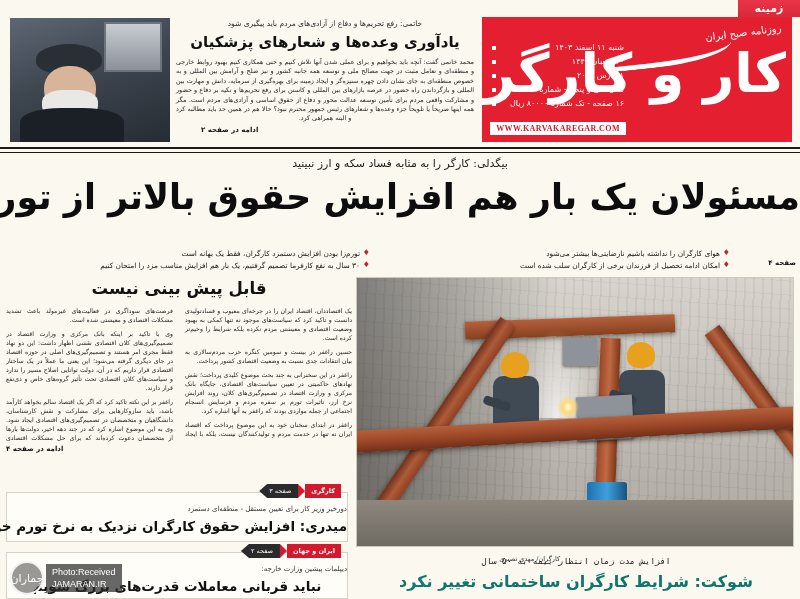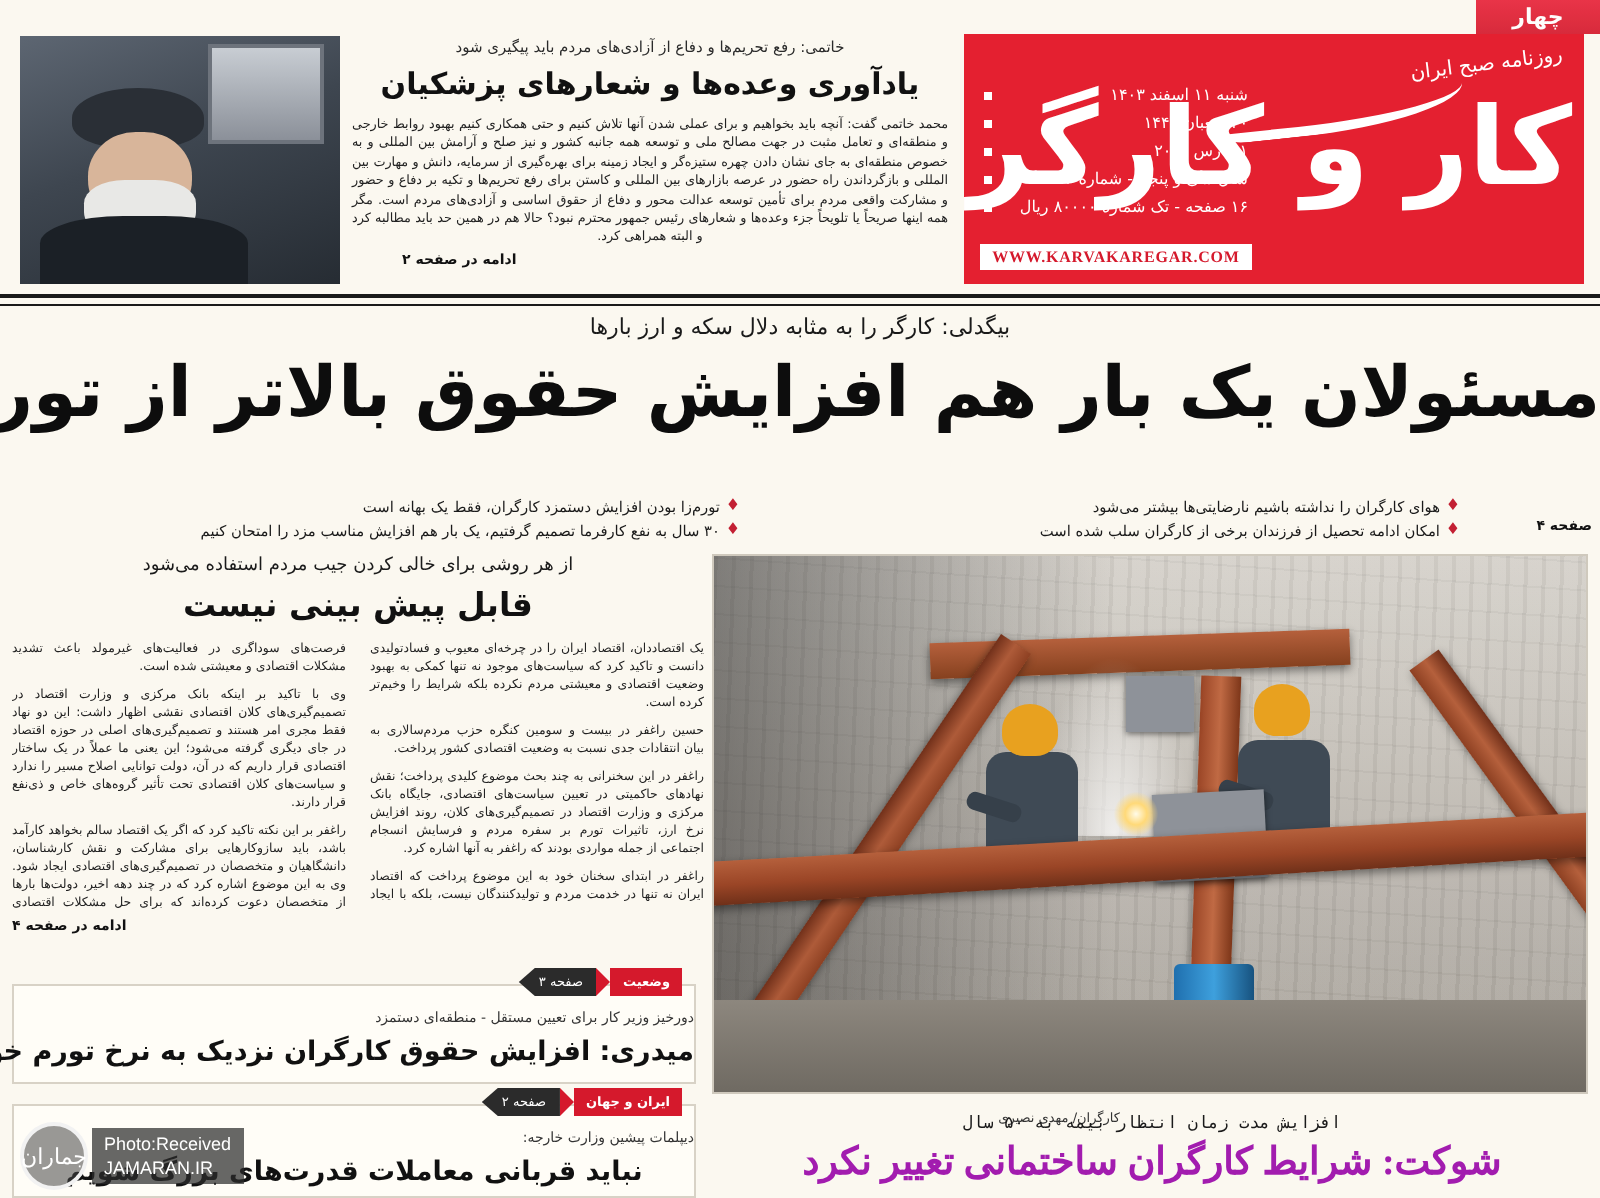--- a/index.html
+++ b/index.html
@@ -383,26 +383,25 @@
     width: 436px;
     text-align: center;
   }
   .bl-kicker {
     font-size: 8.5px;
     color: #1a1a1a;
     line-height: 13px;
     font-family: Liberation Mono, monospace;
   }
   .bl-title {
-    font-size: 19px;
-    font-weight: bold;
-    color: #a21caf;
+    font-size: 16px;
+    font-weight: bold;
+    color: #0f766e;
     line-height: 26px;
     white-space: nowrap;
-    font-family: Liberation Serif, serif;
   }
 
   
   .watermark {
     position: absolute;
     top: 563px; right: 644px;
     width: 146px; height: 30px;
     z-index: 6;
     display: flex;
     align-items: center;
@@ -528,21 +527,21 @@
     line-height: 20px;
     margin-top: 1px;
     white-space: nowrap;
   }
 </style>
 </head>
 <body>
 
 <div class="page">
 
-  <div class="corner-tab">چهار</div>
+  <div class="corner-tab">زمینه</div>
 
   <div class="masthead">
     <div class="brand-wrap">
       <div class="brand-kicker">روزنامه صبح ایران</div>
       <div class="brand-swoosh"></div>
       <div class="brand-name">کار و کارگر</div>
     </div>
     <div class="masthead-meta">
       <div class="meta-row">شنبه ۱۱ اسفند ۱۴۰۳</div>
       <div class="meta-row">۳۰ شعبان ۱۴۴۶</div>
@@ -565,21 +564,21 @@
       <div class="ta-kicker">خاتمی: رفع تحریم‌ها و دفاع از آزادی‌های مردم باید پیگیری شود</div>
       <div class="ta-title">یادآوری وعده‌ها و شعارهای پزشکیان</div>
       <div class="ta-body">محمد خاتمی گفت: آنچه باید بخواهیم و برای عملی شدن آنها تلاش کنیم و حتی همکاری کنیم بهبود روابط خارجی و منطقه‌ای و تعامل مثبت در جهت مصالح ملی و توسعه همه جانبه کشور و نیز صلح و آرامش بین المللی و به خصوص منطقه‌ای به جای نشان دادن چهره ستیزه‌گر و ایجاد زمینه برای بهره‌گیری از سرمایه، دانش و مهارت بین المللی و بازگرداندن راه حضور در عرصه بازارهای بین المللی و کاستن برای رفع تحریم‌ها و تکیه بر دفاع و حضور و مشارکت واقعی مردم برای تأمین توسعه عدالت محور و دفاع از حقوق اساسی و آزادی‌های مردم است. مگر همه اینها صریحاً یا تلویحاً جزء وعده‌ها و شعارهای رئیس جمهور محترم نبود؟ حالا هم در همین حد باید مطالبه کرد و البته همراهی کرد.</div>
       <div class="ta-cont">ادامه در صفحه ۲</div>
     </div>
   </div>
 
   <div class="rule-top"></div>
 
   <div class="lead">
-    <div class="lead-kicker">بیگدلی: کارگر را به مثابه دلال سکه و ارز بارها</div>
+    <div class="lead-kicker">بیگدلی: کارگر را به مثابه فساد سکه و ارز نبینید</div>
     <div class="lead-title">مسئولان یک بار هم افزایش حقوق بالاتر از تورم را امتحان کنند</div>
     <div class="lead-bullets">
       <div class="bullet-col">
         <div class="bullet">هوای کارگران را نداشته باشیم نارضایتی‌ها بیشتر می‌شود</div>
         <div class="bullet">امکان ادامه تحصیل از فرزندان برخی از کارگران سلب شده است</div>
       </div>
       <div class="bullet-col">
         <div class="bullet">تورم‌زا بودن افزایش دستمزد کارگران، فقط یک بهانه است</div>
         <div class="bullet">۳۰ سال به نفع کارفرما تصمیم گرفتیم، یک بار هم افزایش مناسب مزد را امتحان کنیم</div>
       </div>
@@ -623,38 +622,37 @@
       <div>JAMARAN.IR</div>
     </div>
   </div>
 
   <div class="bl-block">
     <div class="bl-kicker">افزایش مدت زمان انتظار بیمه به ۵۰ سال</div>
     <div class="bl-title">شوکت: شرایط کارگران ساختمانی تغییر نکرد</div>
   </div>
 
   <div class="rcol">
-    <div class="rc-kicker">از هر روشی برای خالی کردن جیب مردم استفاده می‌شود</div>
     <div class="rc-title">
       <div>قابل پیش بینی نیست</div>
     </div>
     <div class="rc-body">
       <p>یک اقتصاددان، اقتصاد ایران را در چرخه‌ای معیوب و فساد‌تولیدی دانست و تاکید کرد که سیاست‌های موجود نه تنها کمکی به بهبود وضعیت اقتصادی و معیشتی مردم نکرده بلکه شرایط را وخیم‌تر کرده است.</p>
       <p>حسین راغفر در بیست و سومین کنگره حزب مردم‌سالاری به بیان انتقادات جدی نسبت به وضعیت اقتصادی کشور پرداخت.</p>
       <p>راغفر در این سخنرانی به چند بحث موضوع کلیدی پرداخت؛ نقش نهادهای حاکمیتی در تعیین سیاست‌های اقتصادی، جایگاه بانک مرکزی و وزارت اقتصاد در تصمیم‌گیری‌های کلان، روند افزایش نرخ ارز، تاثیرات تورم بر سفره مردم و فرسایش انسجام اجتماعی از جمله مواردی بودند که راغفر به آنها اشاره کرد.</p>
       <p>راغفر در ابتدای سخنان خود به این موضوع پرداخت که اقتصاد ایران نه تنها در خدمت مردم و تولیدکنندگان نیست، بلکه با ایجاد فرصت‌های سوداگری در فعالیت‌های غیرمولد باعث تشدید مشکلات اقتصادی و معیشتی شده است.</p>
       <p>وی با تاکید بر اینکه بانک مرکزی و وزارت اقتصاد در تصمیم‌گیری‌های کلان اقتصادی نقشی اظهار داشت: این دو نهاد فقط مجری امر هستند و تصمیم‌گیری‌های اصلی در حوزه اقتصاد در جای دیگری گرفته می‌شود؛ این یعنی ما عملاً در یک ساختار اقتصادی قرار داریم که در آن، دولت توانایی اصلاح مسیر را ندارد و سیاست‌های کلان اقتصادی تحت تأثیر گروه‌های خاص و ذی‌نفع قرار دارند.</p>
       <p>راغفر بر این نکته تاکید کرد که اگر یک اقتصاد سالم بخواهد کارآمد باشد، باید سازوکارهایی برای مشارکت و نقش کارشناسان، دانشگاهیان و متخصصان در تصمیم‌گیری‌های اقتصادی ایجاد شود. وی به این موضوع اشاره کرد که در چند دهه اخیر، دولت‌ها بارها از متخصصان دعوت کرده‌اند که برای حل مشکلات اقتصادی راهکار ارائه دهند، اما هیچ سازوکار اجرایی برای به‌کارگیری این پیشنهادات در نظر گرفته نشده است.</p>
     </div>
     <div class="rc-cont">ادامه در صفحه ۴</div>
   </div>
 
   <div class="teaser teaser-1">
     <div class="tz-tags">
-      <div class="tz-cat">وضعیت</div>
+      <div class="tz-cat">کارگری</div>
       <div class="tz-arrow"></div>
       <div class="tz-page">صفحه ۳</div>
     </div>
     <div class="tz-kicker">دورخیز وزیر کار برای تعیین مستقل - منطقه‌ای دستمزد</div>
     <div class="tz-title">میدری: افزایش حقوق کارگران نزدیک به نرخ تورم خواهد بود</div>
   </div>
 
   <div class="teaser teaser-2">
     <div class="tz-tags">
       <div class="tz-cat">ایران و جهان</div>

